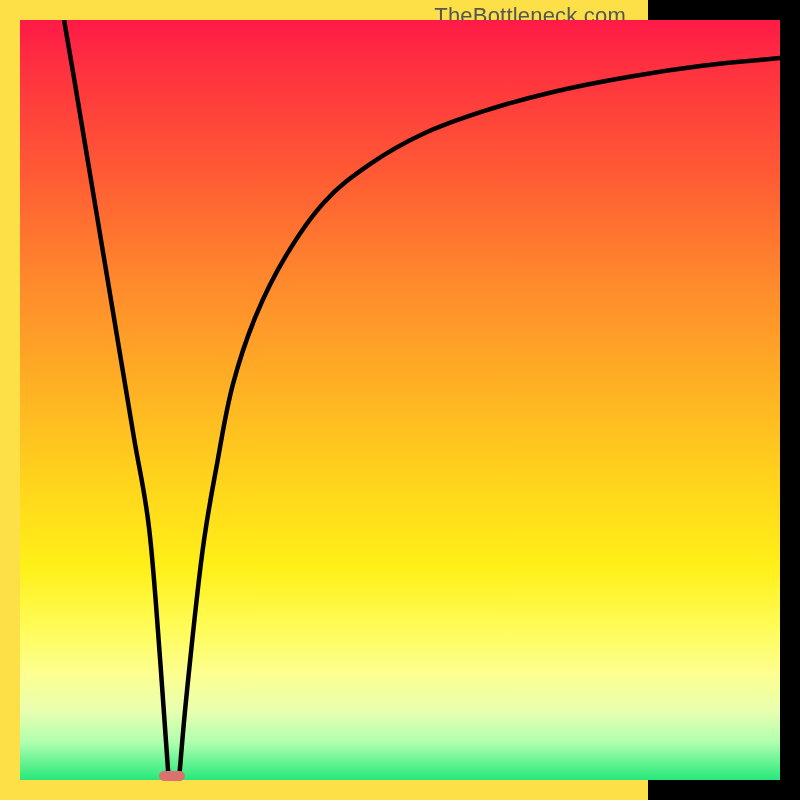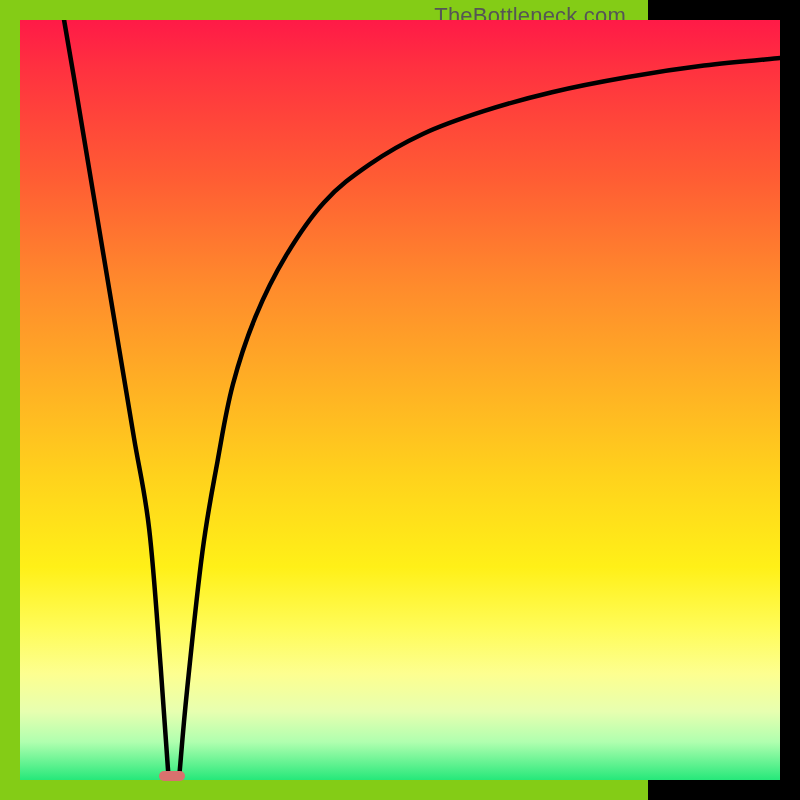--- a/index.html
+++ b/index.html
@@ -8,21 +8,21 @@
     width: 800px;
     height: 800px;
     overflow: hidden;
     background: #000;
     font-family: Arial, Helvetica, sans-serif;
   }
   .chart-container {
     position: relative;
     width: 648px;
     height: 800px;
-    background: #84cc16;
+    background: #fde047;
   }
   .plot-area {
     position: absolute;
     left: 20px;
     top: 20px;
     width: 760px;
     height: 760px;
     background: linear-gradient(to bottom,
       #ff1a47 0%,
       #ff3040 6%,

